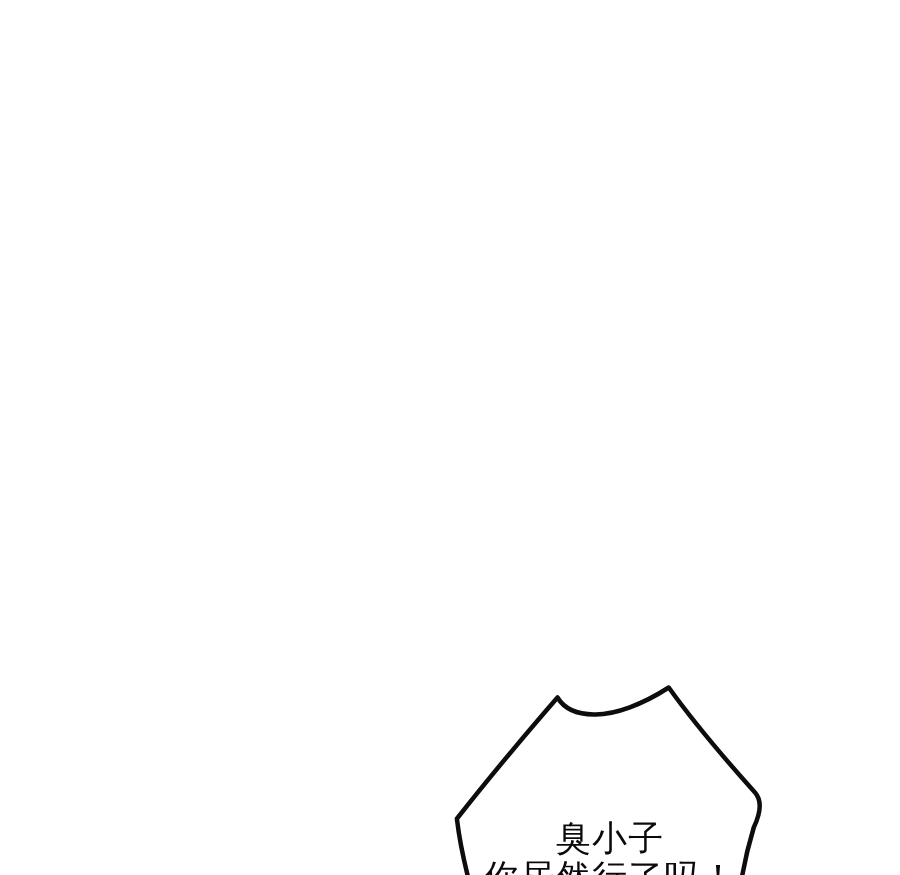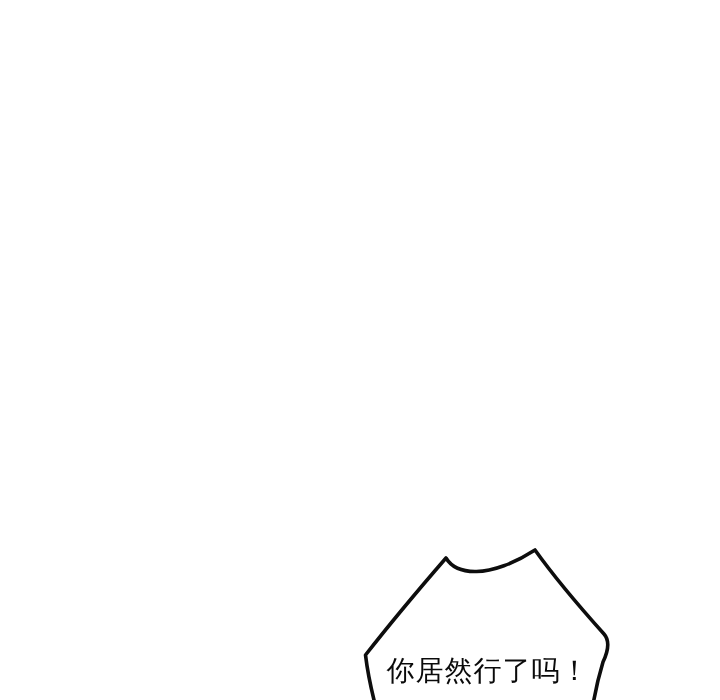--- a/index.html
+++ b/index.html
@@ -55,16 +55,17 @@
              Q 368 676 365.5 655
              Q 400 611 446 558
              C 452 568 462 571.5 475 571.5
              C 492 572 515 563 535 550
              Q 560 585 604 634
              Q 612 643 603 662
              Q 597 682 593.5 702" fill="#ffffff" stroke="#0d0d0d" stroke-width="3.6" stroke-linejoin="round" stroke-linecap="round"></path>
   </svg>
 
   <div class="dialogue">
+    <span class="line">臭小子</span>
     <span class="line">你居然行了吗！</span>
   </div>
 
 </div>
 
 </body></html>

